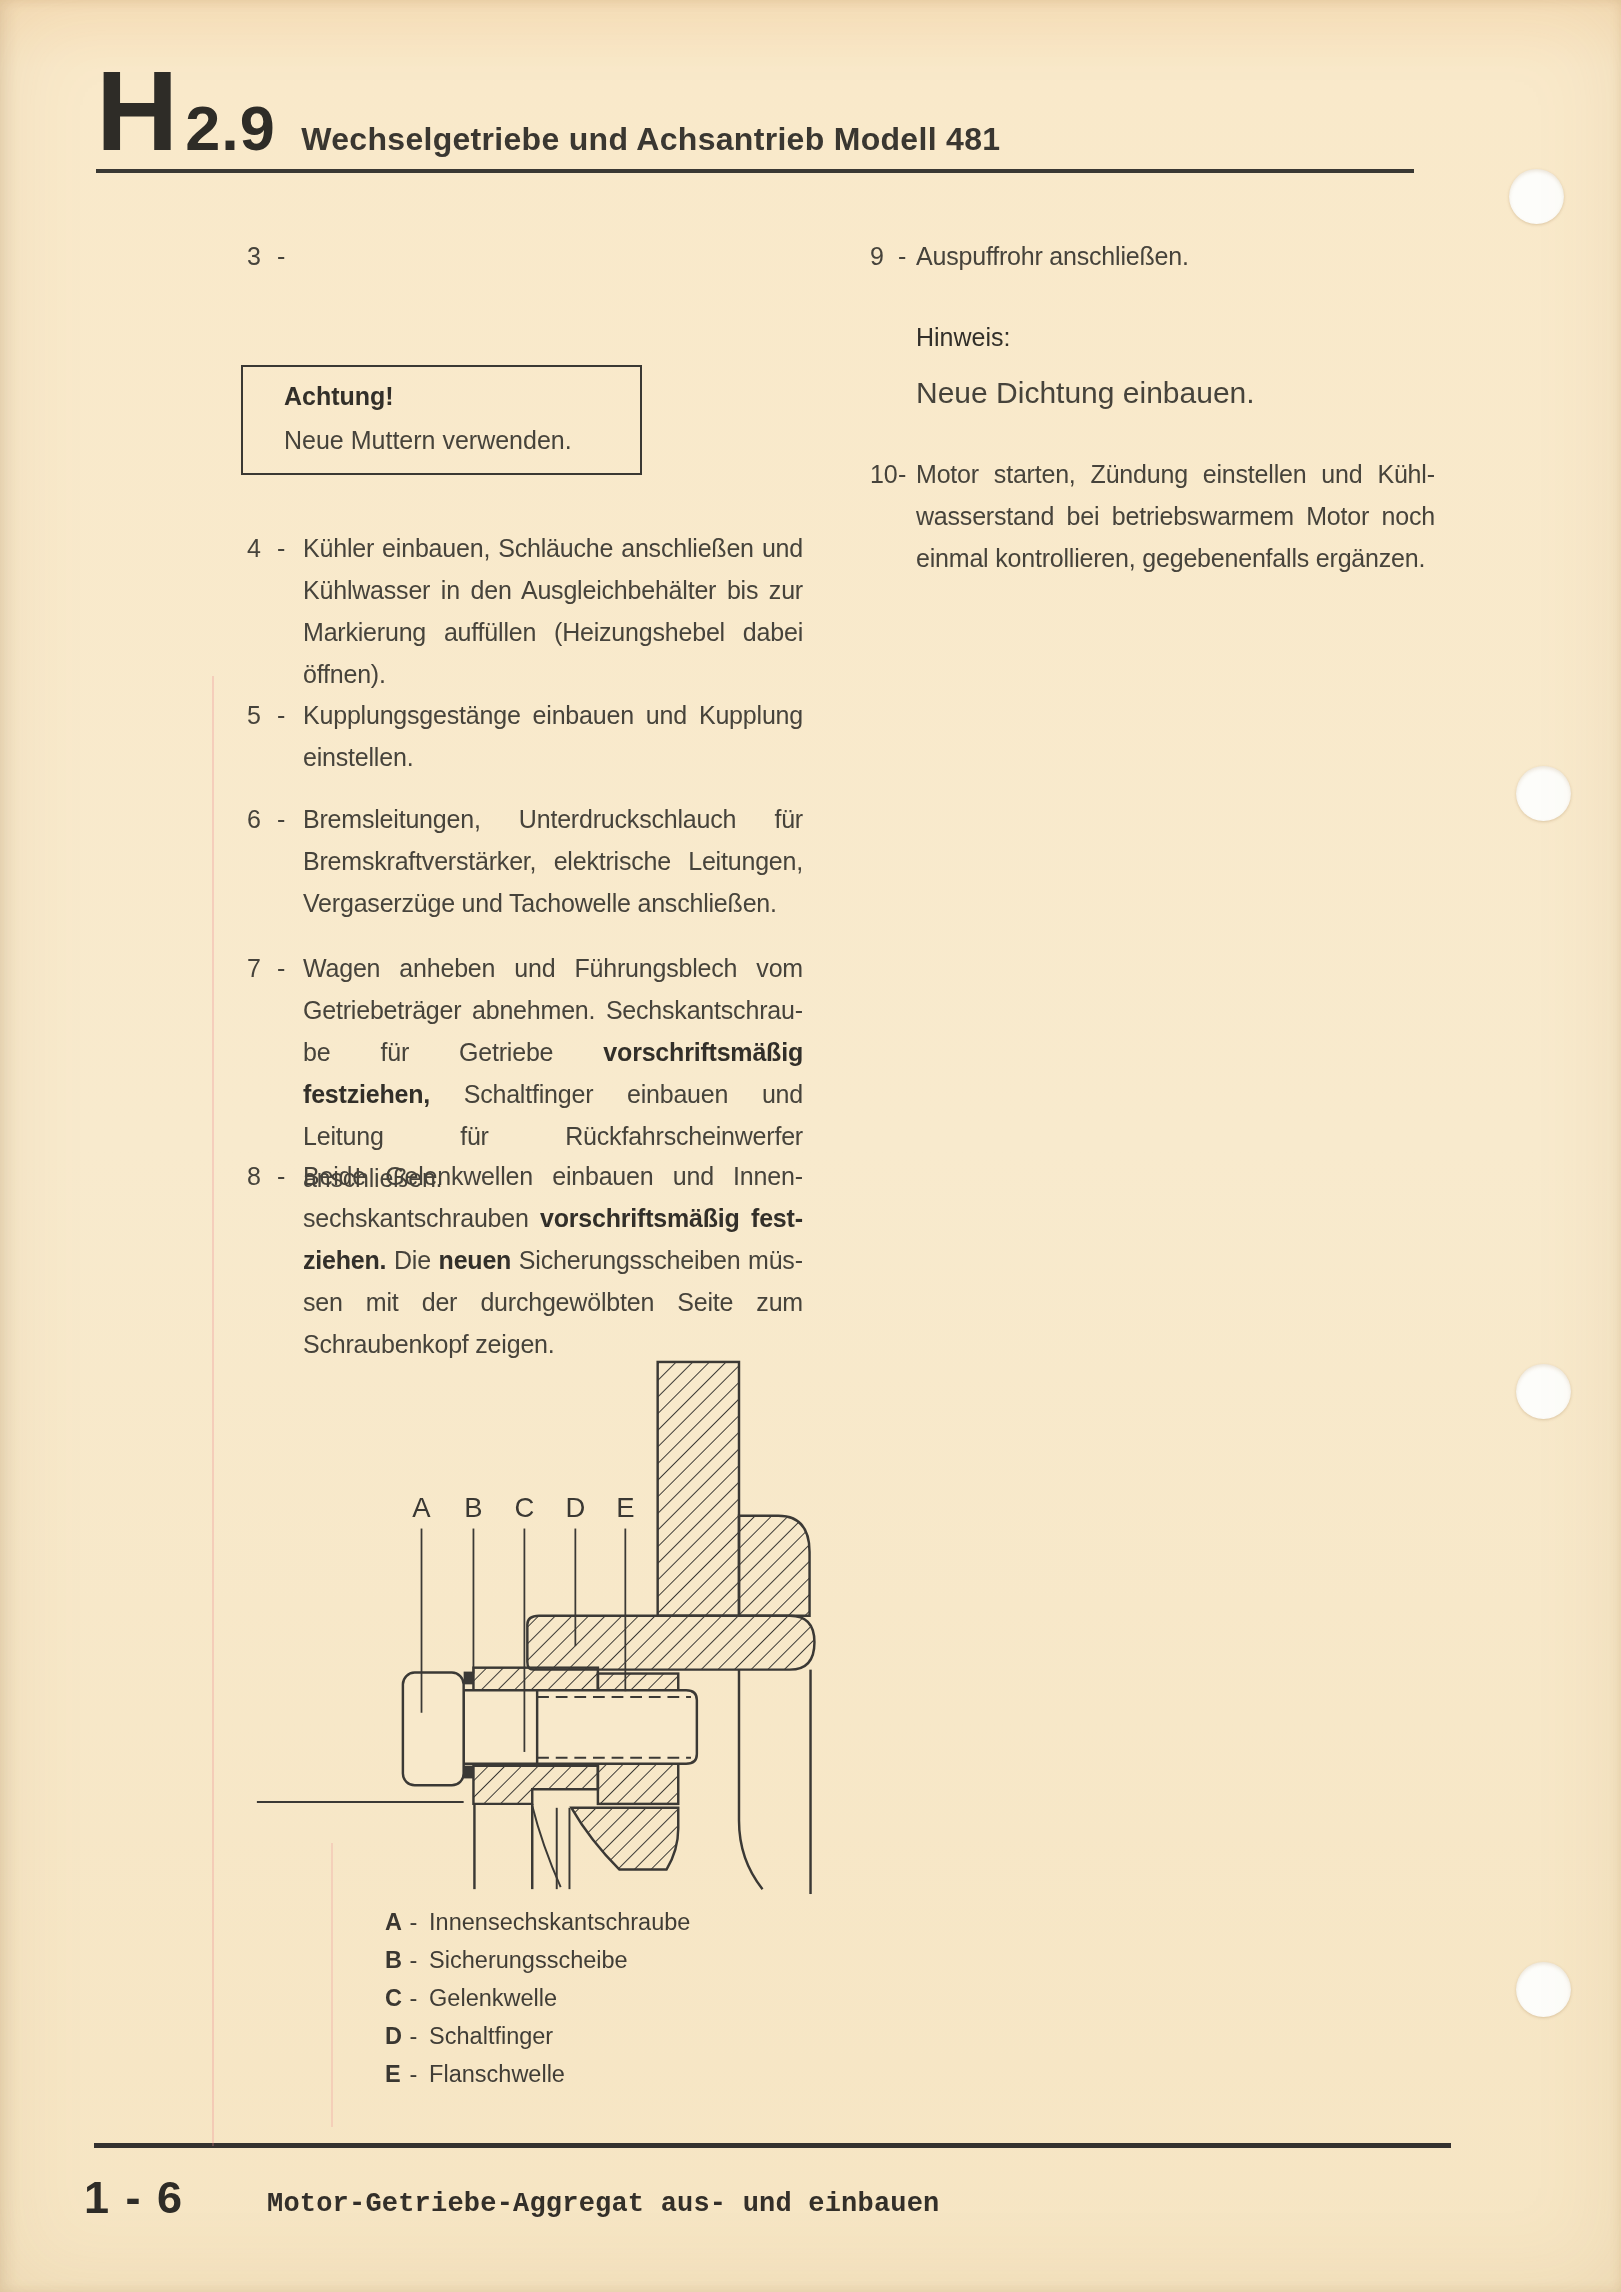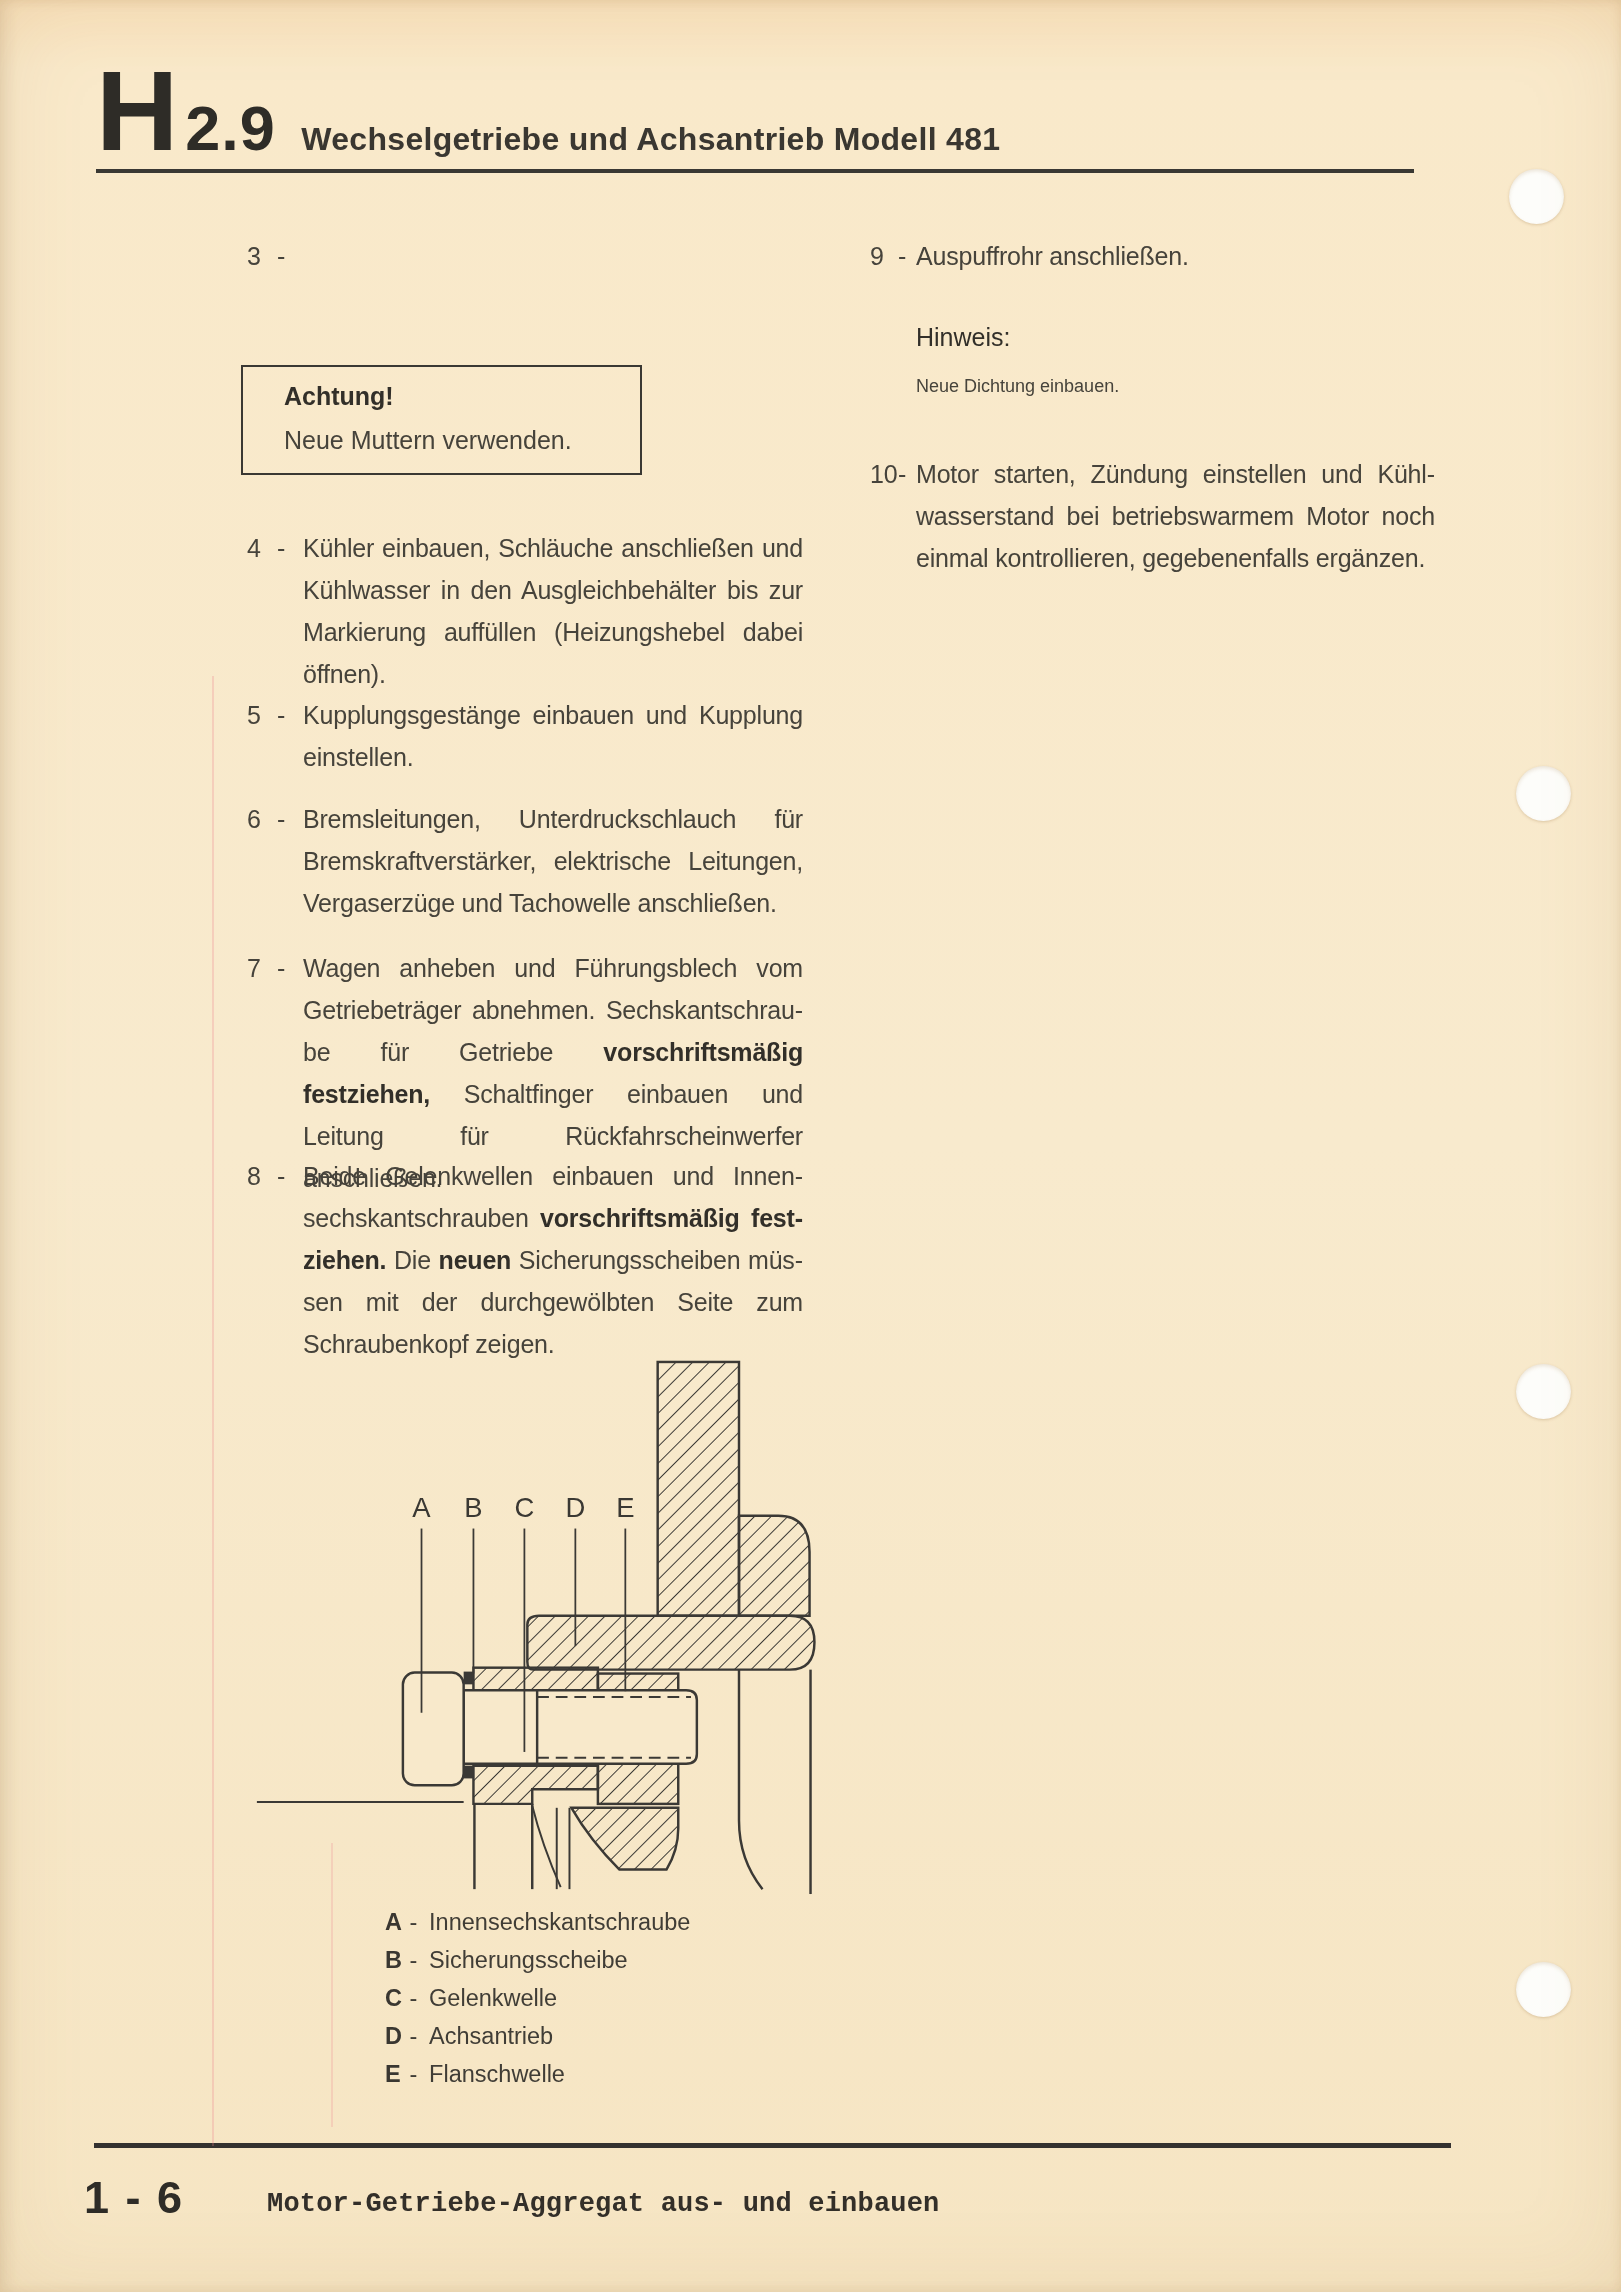--- a/index.html
+++ b/index.html
@@ -34,21 +34,21 @@
   .s7{left:247px;top:947px;}
   .s8{left:247px;top:1155px;}
   .s9{left:870px;top:235px;}
   .s10{left:870px;top:453px;}
   
   .attn{position:absolute;left:241px;top:365px;width:401px;height:110px;border:2.9px solid #3a3833;box-sizing:border-box;padding:14.7px 19.6px 0 41px;}
   .attn .at{font-size:25px;font-weight:bold;color:#322f29;line-height:29px;margin-bottom:15.7px;}
   .attn .ax{font-size:25px;line-height:29px;color:#46433b;}
   
   .note-t{position:absolute;left:916px;top:323px;font-size:25px;font-weight:normal;color:#322f29;text-align:center;}
-  .note-x{position:absolute;left:916px;top:376px;font-size:18px;color:#46433b;}
+  .note-x{position:absolute;left:916px;top:376px;font-size:30px;color:#46433b;}
   
   .draw{position:absolute;left:245px;top:1360px;width:598px;height:536px;}
   svg text{font-family:"Liberation Sans",sans-serif;font-size:28px;fill:#3a3833;}
   
   .legend{position:absolute;left:385px;top:1903px;font-size:23.5px;color:#403d36;}
   .lrow{display:flex;height:38px;align-items:center;}
   .lkey{width:24.5px;font-weight:bold;color:#3a3731;}
   .ldash{width:19.6px;}
   
   .rule-bot{position:absolute;left:94px;top:2143px;width:1357px;height:4.9px;background:#343230;}
@@ -217,21 +217,21 @@
         <span class="llab">Sicherungsscheibe</span>
     </div>
     <div class="lrow">
       <span class="lkey">C</span>
         <span class="ldash">-</span>
         <span class="llab">Gelenkwelle</span>
     </div>
     <div class="lrow">
       <span class="lkey">D</span>
         <span class="ldash">-</span>
-        <span class="llab">Achsantrieb</span>
+        <span class="llab">Schaltfinger</span>
     </div>
     <div class="lrow">
       <span class="lkey">E</span>
         <span class="ldash">-</span>
         <span class="llab">Flanschwelle</span>
     </div>
   </div>
 
   <div class="rule-bot"></div>
   <div class="pageno">1 - 6</div>

